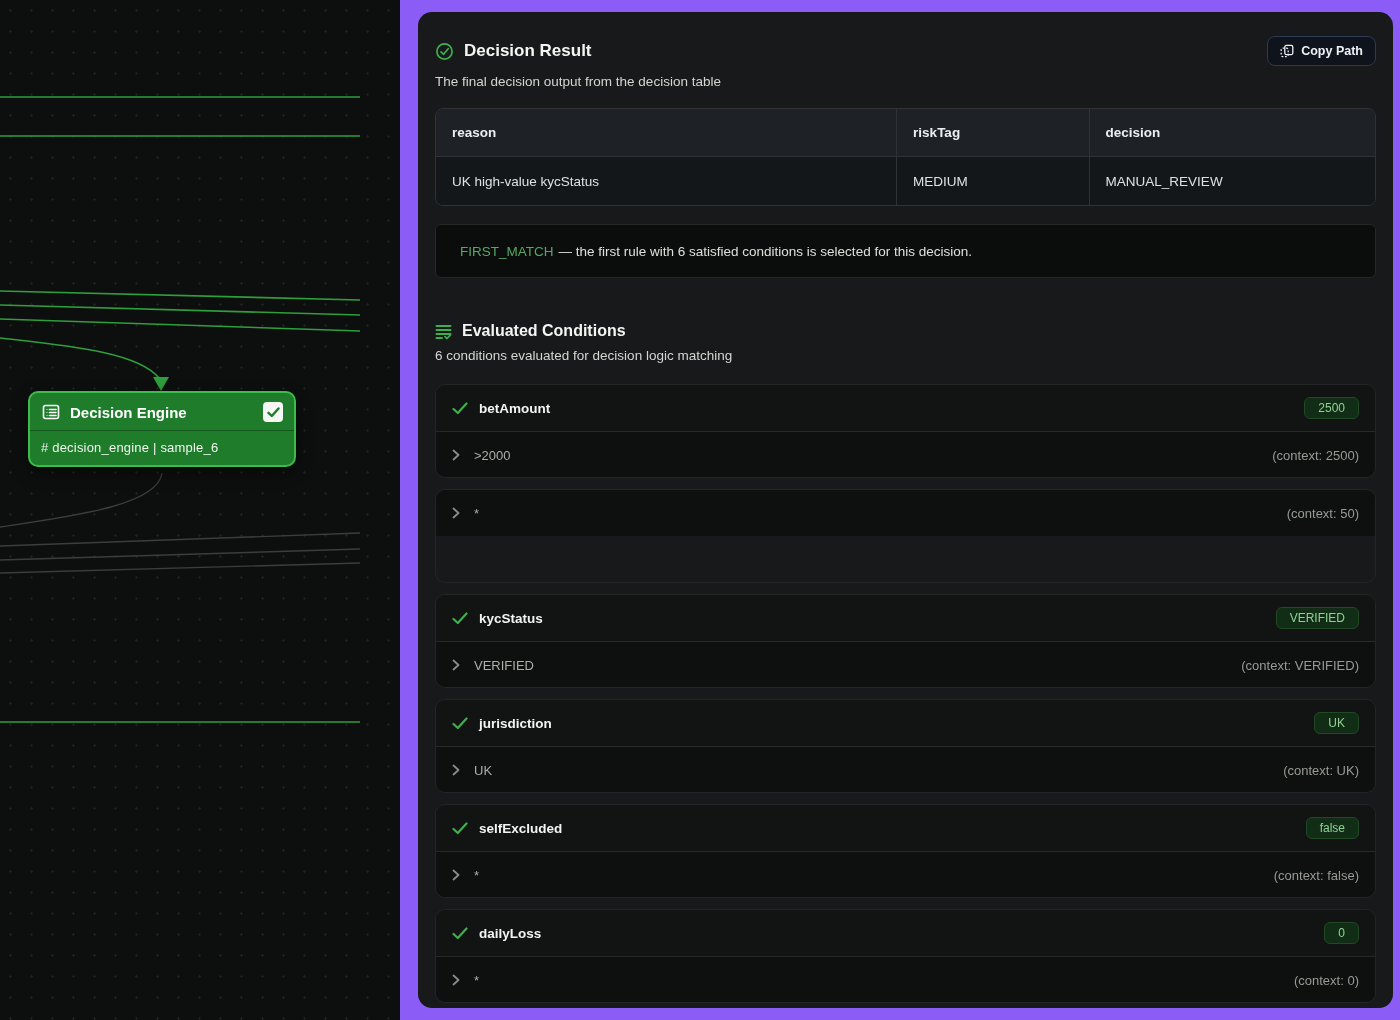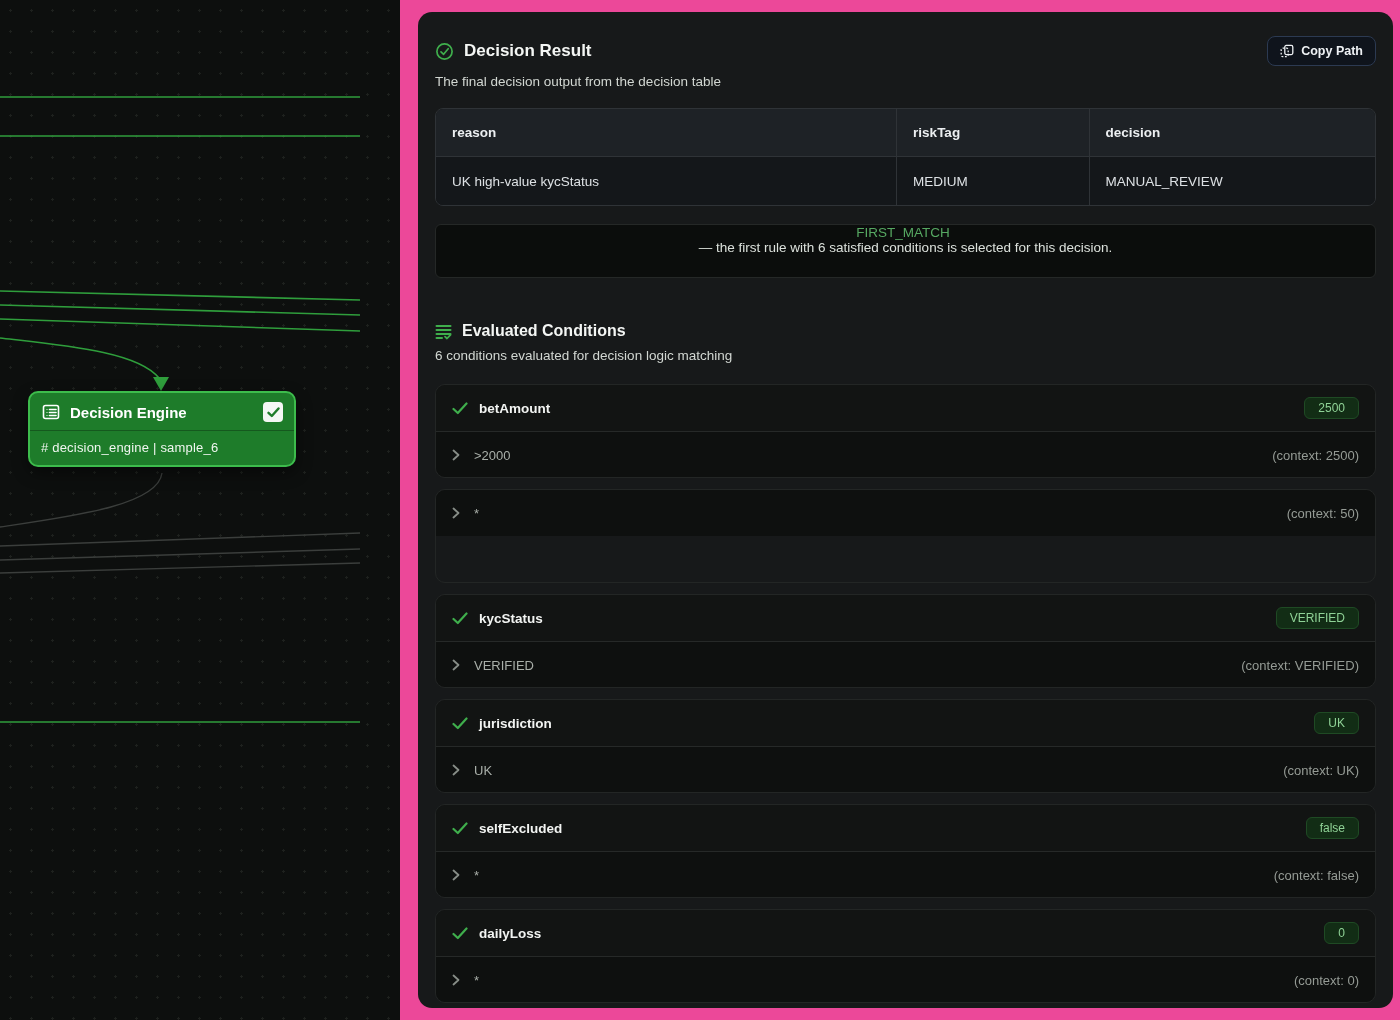--- a/index.html
+++ b/index.html
@@ -40,21 +40,21 @@
     display:flex; align-items:center; justify-content:center; flex:0 0 auto;
   }
   .flow-node .node-sub {
     padding:9px 21px 10px 11px;
     font-size:13px; color:#f0f6f0; letter-spacing:.2px;
   }
 
   
   .right-region {
     position:absolute; left:400px; top:0; width:1000px; height:1020px;
-    background:#ec4899;
+    background:#8b5cf6;
   }
   .panel-card {
     position:absolute; left:18px; top:12px; width:975px; height:996px;
     background:#17191a; border-radius:14px; overflow:hidden;
   }
 
   .section-head { display:flex; align-items:center; margin:24px 17px 0 17px; }
   .section-title { display:flex; align-items:center; gap:10px; font-size:17px; font-weight:600; color:#f4f6f4; }
   .section-sub { margin:8px 17px 0 17px; font-size:13.5px; color:#d2d7d2; }
 
@@ -83,21 +83,21 @@
   .result-table th { background:#1e2226; color:#eceff1; font-weight:600; border-bottom:1px solid #2f3337; }
   .result-table td { background:#14171a; color:#dde1e4; }
   .result-table th + th, .result-table td + td { border-left:1px solid #2f3337; }
   .col-reason { width:49%; } .col-risktag { width:20.5%; } .col-decision { width:30.5%; }
 
   
   .match-note {
     margin:18px 17px 0 17px; width:941px; height:54px;
     background:#0b0d0c; border:1px solid #252827; border-radius:6px;
     display:flex; align-items:center; padding:0 24px;
-    font-size:13.5px; color:#dbe0db;flex-direction:column;
+    font-size:13.5px; color:#dbe0db;
   }
   .match-note .hl { color:#56a862; margin-right:5px; }
 
   .eval-head { margin-top:44px; }
   .section-title.small { font-size:16px; }
 
   
   .cond-list { margin:21px 17px 0 17px; }
   .cond-card {
     width:941px; height:94px; margin-bottom:11px;

